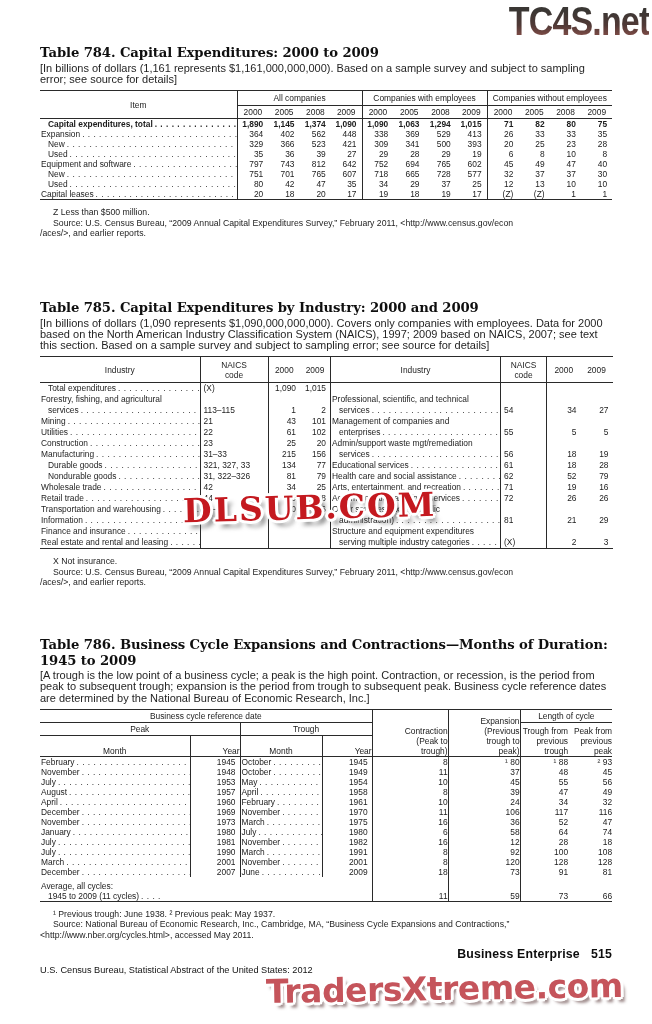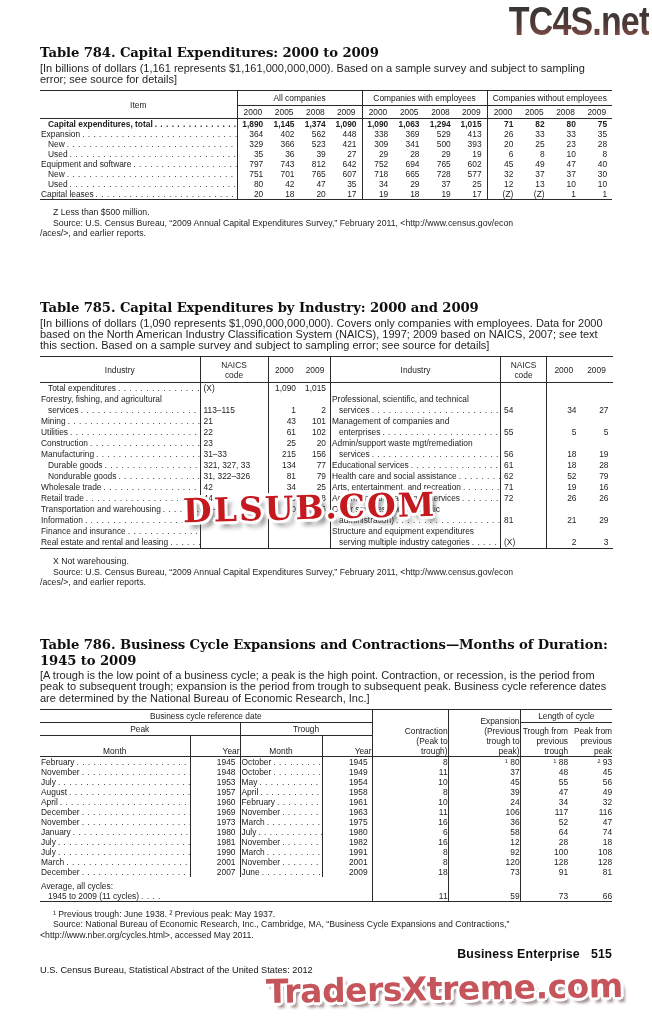--- a/index.html
+++ b/index.html
@@ -611,21 +611,21 @@
                 </div>
               </td>
               <td class="naics">(X)</td>
               <td class="v">2</td>
               <td class="v">3</td>
             </tr>
           </tbody>
       </table>
     </div>
     <div class="fns">
-      <p class="fn ind">X Not warehousing.</p>
+      <p class="fn ind">X Not insurance.</p>
       <p class="fn ind">Source: U.S. Census Bureau, “2009 Annual Capital Expenditures Survey,” February 2011, &lt;http://www.census.gov/econ</p>
       <p class="fn">/aces/&gt;, and earlier reports.</p>
     </div>
   </section>
 
   <section class="sec" style="top:637px">
     <h2 class="t-title">
       <span style="display:block">Table 786. Business Cycle Expansions and Contractions—Months of Duration:</span>
       <span style="display:block">1945 to 2009</span>
     </h2>
@@ -778,21 +778,21 @@
                 <span class="lead">. . . . . . . . . . . . . . . . . . . . . . . . . . . . . . . . . . . . . . . . . . . . . . . . . . . . . . . . . . . . . . . . . . . . . . . . . . . . . . . . . . . . . . . . . . </span>
               </div>
             </td>
             <td class="ycell vr">1969</td>
             <td class="mcell vr">
               <div class="lbl ind0">
                 <span class="txt">November</span>
                 <span class="lead">. . . . . . . . . . . . . . . . . . . . . . . . . . . . . . . . . . . . . . . . . . . . . . . . . . . . . . . . . . . . . . . . . . . . . . . . . . . . . . . . . . . . . . . . . . </span>
               </div>
             </td>
-            <td class="ycell vr">1963</td>
+            <td class="ycell vr">1970</td>
             <td class="ncell vr pr-c">11</td>
             <td class="ncell vr pr-e">106</td>
             <td class="ncell pr-t">117</td>
             <td class="ncell pr-p">116</td>
           </tr>
           <tr>
             <td class="mcell vr">
               <div class="lbl ind0">
                 <span class="txt">November</span>
                 <span class="lead">. . . . . . . . . . . . . . . . . . . . . . . . . . . . . . . . . . . . . . . . . . . . . . . . . . . . . . . . . . . . . . . . . . . . . . . . . . . . . . . . . . . . . . . . . . </span>

